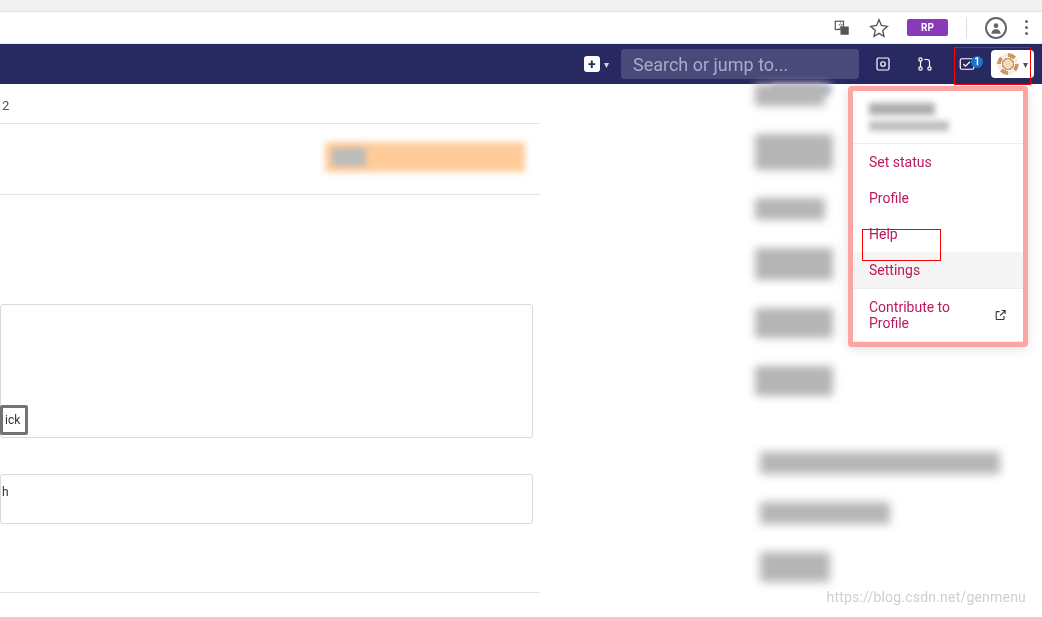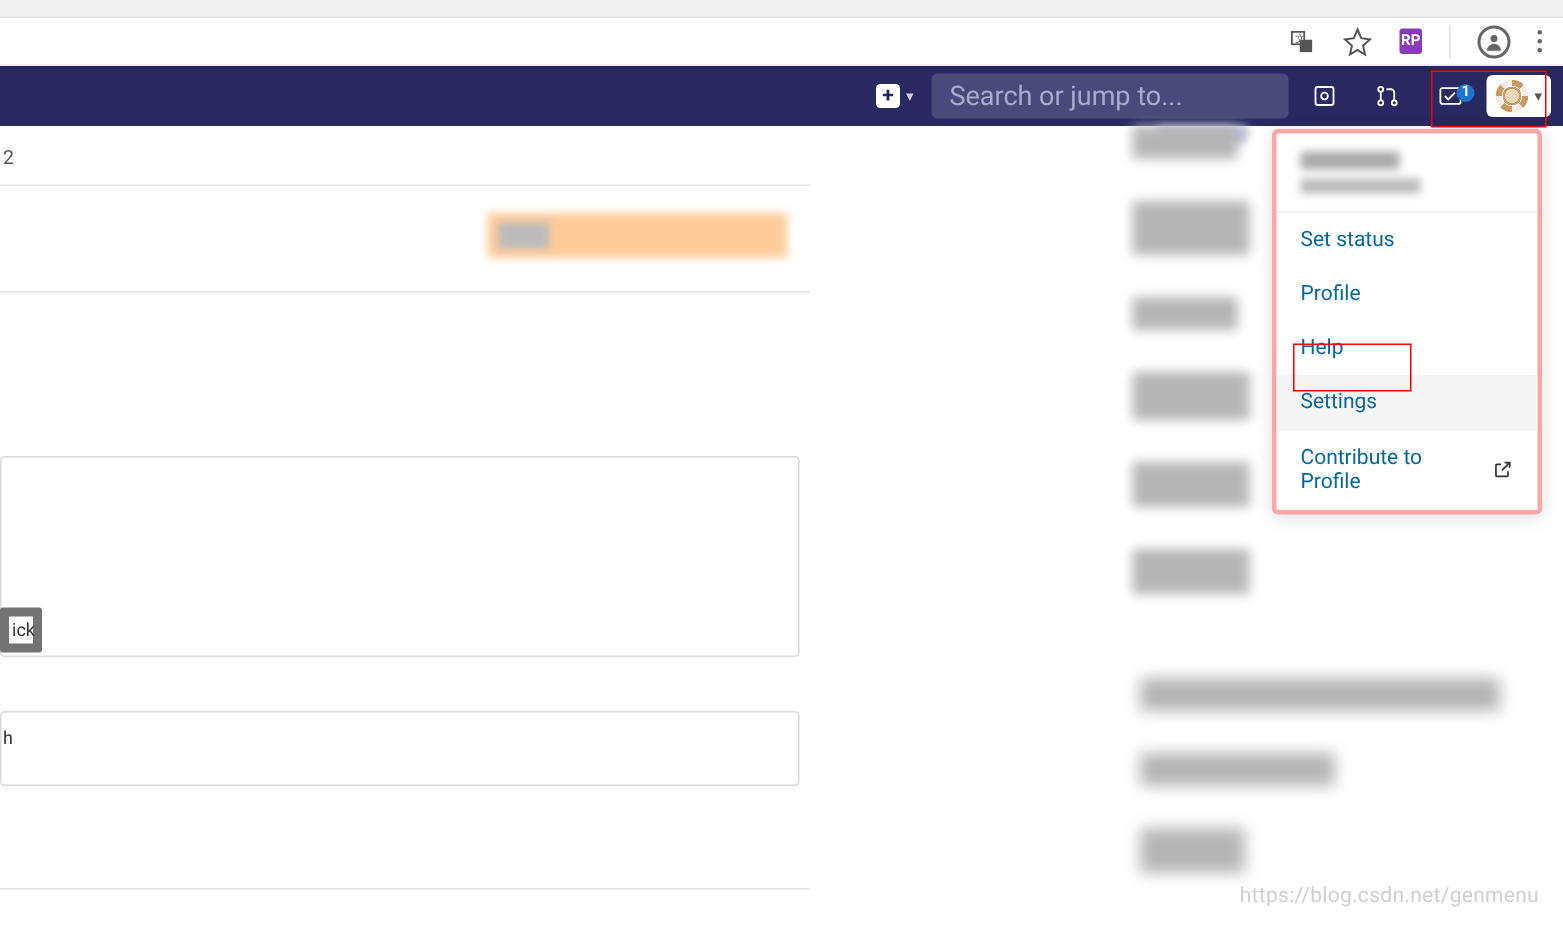--- a/index.html
+++ b/index.html
@@ -2,21 +2,21 @@
 <html><head>
   <meta charset="utf-8">
   <style>
     * { margin: 0; padding: 0; box-sizing: border-box; font-family: -apple-system, BlinkMacSystemFont, "Segoe UI", Roboto, sans-serif; }
     body { background: #fff; width: 1042px; height: 617px; overflow: hidden; position: relative; }
 
     
     .browser-chrome { height: 12px; background: #f1f1f1; border-bottom: 1px solid #e0e0e0; }
     .browser-toolbar { height: 32px; background: #fff; display: flex; justify-content: flex-end; align-items: center; padding-right: 14px; gap: 18px; border-bottom: 1px solid #e8e8e8; }
     .browser-toolbar svg { display: block; }
-    .rp-icon { width: 15px; height: 17px; background: #8a3ab9; color: #fff; font-size: 10px; font-weight: bold; display: flex; align-items: center; justify-content: center; border-radius: 2px; }
+    .rp-icon { width: 41px; height: 17px; background: #8a3ab9; color: #fff; font-size: 10px; font-weight: bold; display: flex; align-items: center; justify-content: center; border-radius: 2px; }
     .vline { width: 1px; height: 22px; background: #ddd; }
     .person-circle { width: 22px; height: 22px; border: 2px solid #666; border-radius: 50%; display: flex; justify-content: center; align-items: center; }
     .person-circle svg { fill: #666; }
     .dots { display: flex; flex-direction: column; gap: 3px; }
     .dots span { width: 3px; height: 3px; background: #666; border-radius: 50%; }
 
     
     .navbar { background: #292961; height: 40px; display: flex; align-items: center; justify-content: flex-end; padding: 0 8px; gap: 6px; }
     .plus-dd { display: flex; align-items: center; gap: 4px; color: #fff; padding: 0 6px; }
     .plus-icon { width: 16px; height: 16px; background: #fff; color:#292961; font-weight:bold; border-radius: 3px; display:flex; align-items:center; justify-content:center; font-size:14px; line-height:1; }
@@ -27,21 +27,21 @@
     .search-icon { fill: #aaaacc; }
     .nav-icon { width: 36px; display: flex; align-items: center; justify-content: center; position: relative; }
     .nav-icon svg { stroke: #fff; fill: none; stroke-width: 1.6; }
     .badge { position: absolute; top: 1px; right: 2px; background: #1f75cb; color: #fff; font-size: 10px; line-height: 1; padding: 1px 3px; border-radius: 6px; font-weight: 600; }
     .avatar-dd { background: #fff; border-radius: 4px; padding: 2px 6px; display: flex; align-items: center; gap: 4px; height: 28px; position: relative; }
     .avatar { width: 22px; height: 22px; border-radius: 50%; background: radial-gradient(circle, #f2d8bd 30%, #c96 31%, #c96 40%, #fff 41%); position: relative; }
     .avatar::before { content:''; position:absolute; inset:0; border-radius:50%; background: conic-gradient(#c96 0 12.5%, #f6ebe0 12.5% 25%, #c96 25% 37.5%, #f6ebe0 37.5% 50%, #c96 50% 62.5%, #f6ebe0 62.5% 75%, #c96 75% 87.5%, #f6ebe0 87.5% 100%); -webkit-mask: radial-gradient(circle, transparent 44%, #000 45%); mask: radial-gradient(circle, transparent 44%, #000 45%); }
     .red-box-avatar { position: absolute; border: 1.5px solid #f00; top: 47px; left: 954px; width: 77px; height: 38px; pointer-events: none; z-index: 20; }
 
     
-    .dropdown { position: absolute; top: 86px; right: 14px; width: 180px; background: #fff; border: 3px solid #fca5a5; border-radius: 4px; box-shadow: 0 2px 12px rgba(0,0,0,0.12); z-index: 15; font-size: 14px; color: #0369a1; }
+    .dropdown { position: absolute; top: 86px; right: 14px; width: 180px; background: #fff; border: 5px solid #fca5a5; border-radius: 4px; box-shadow: 0 2px 12px rgba(0,0,0,0.12); z-index: 15; font-size: 14px; color: #be185d; }
     .dd-header { padding: 12px 16px; border-bottom: 1px solid #eee; }
     .dd-header .blur-a { width: 66px; height: 12px; background: #aaa; filter: blur(3px); margin-bottom: 6px;}
     .dd-header .blur-b { width: 80px; height: 10px; background: #bbb; filter: blur(3px); }
     .dd-item { padding: 10px 16px; cursor: pointer; display: flex; align-items: center; gap: 6px; }
     .dd-item:hover, .dd-item.highlight { background: #f5f5f5; }
     .dd-sep { height: 1px; background: #eee; }
     .red-box-settings { position: absolute; border: 1.5px solid #f00; top: 229px; right: 101px; width: 79px; height: 32px; pointer-events: none; z-index: 20; }
 
     .ext-icon { width: 14px; height: 14px; }
 
@@ -52,21 +52,21 @@
     .blur-col-b .blk { background: #b5b5b5; filter: blur(5px); height: 22px; }
 
     
     .left-content { position: absolute; top: 98px; left: 0; width: 540px; }
     .left-txt { font-size: 13px; color: #555; padding-left: 2px; }
     .hr { height: 1px; background: #e2e2e2; margin: 10px 0; }
     .orange-blur { position: absolute; top: 142px; left: 325px; width: 200px; height: 30px; background: #fc9; filter: blur(3px); border-radius: 2px; }
     .gray-blur { position: absolute; top: 148px; left: 332px; width: 34px; height: 18px; background: #bbb; filter: blur(3px); }
     .box1 { position: absolute; top: 304px; left: 0; width: 533px; height: 134px; border: 1px solid #d9d9d9; border-radius: 3px; }
     .box2 { position: absolute; top: 474px; left: 0; width: 533px; height: 50px; border: 1px solid #d9d9d9; border-radius: 3px; }
-    .inner-box { position: absolute; top: 405px; left: 0; width: 28px; height: 30px; border: 6px solid #737373; border-radius: 2px; font-size: 12px; display:flex; align-items:center; padding-left:2px; color:#333;}
+    .inner-box { position: absolute; top: 405px; left: 0; width: 28px; height: 30px; border: 3px solid #737373; border-radius: 2px; font-size: 12px; display:flex; align-items:center; padding-left:2px; color:#333;}
     .inner-box2 { position: absolute; top: 478px; left: 0; width: 28px; height: 28px; font-size: 12px; display:flex; align-items:center; padding-left:2px; color:#333;}
 
     .watermark { position: absolute; bottom: 12px; right: 16px; color: #cfcfcf; font-size: 14px; letter-spacing: 0.2px; }
     .top-right-bubble { position: absolute; top: 84px; left: 772px; width: 60px; height: 12px; background: #b9b9d4; filter: blur(3px); border-radius: 0 0 6px 6px; }
   </style>
 </head>
 <body>
 
 <div class="browser-chrome"></div>
 <div class="browser-toolbar">

